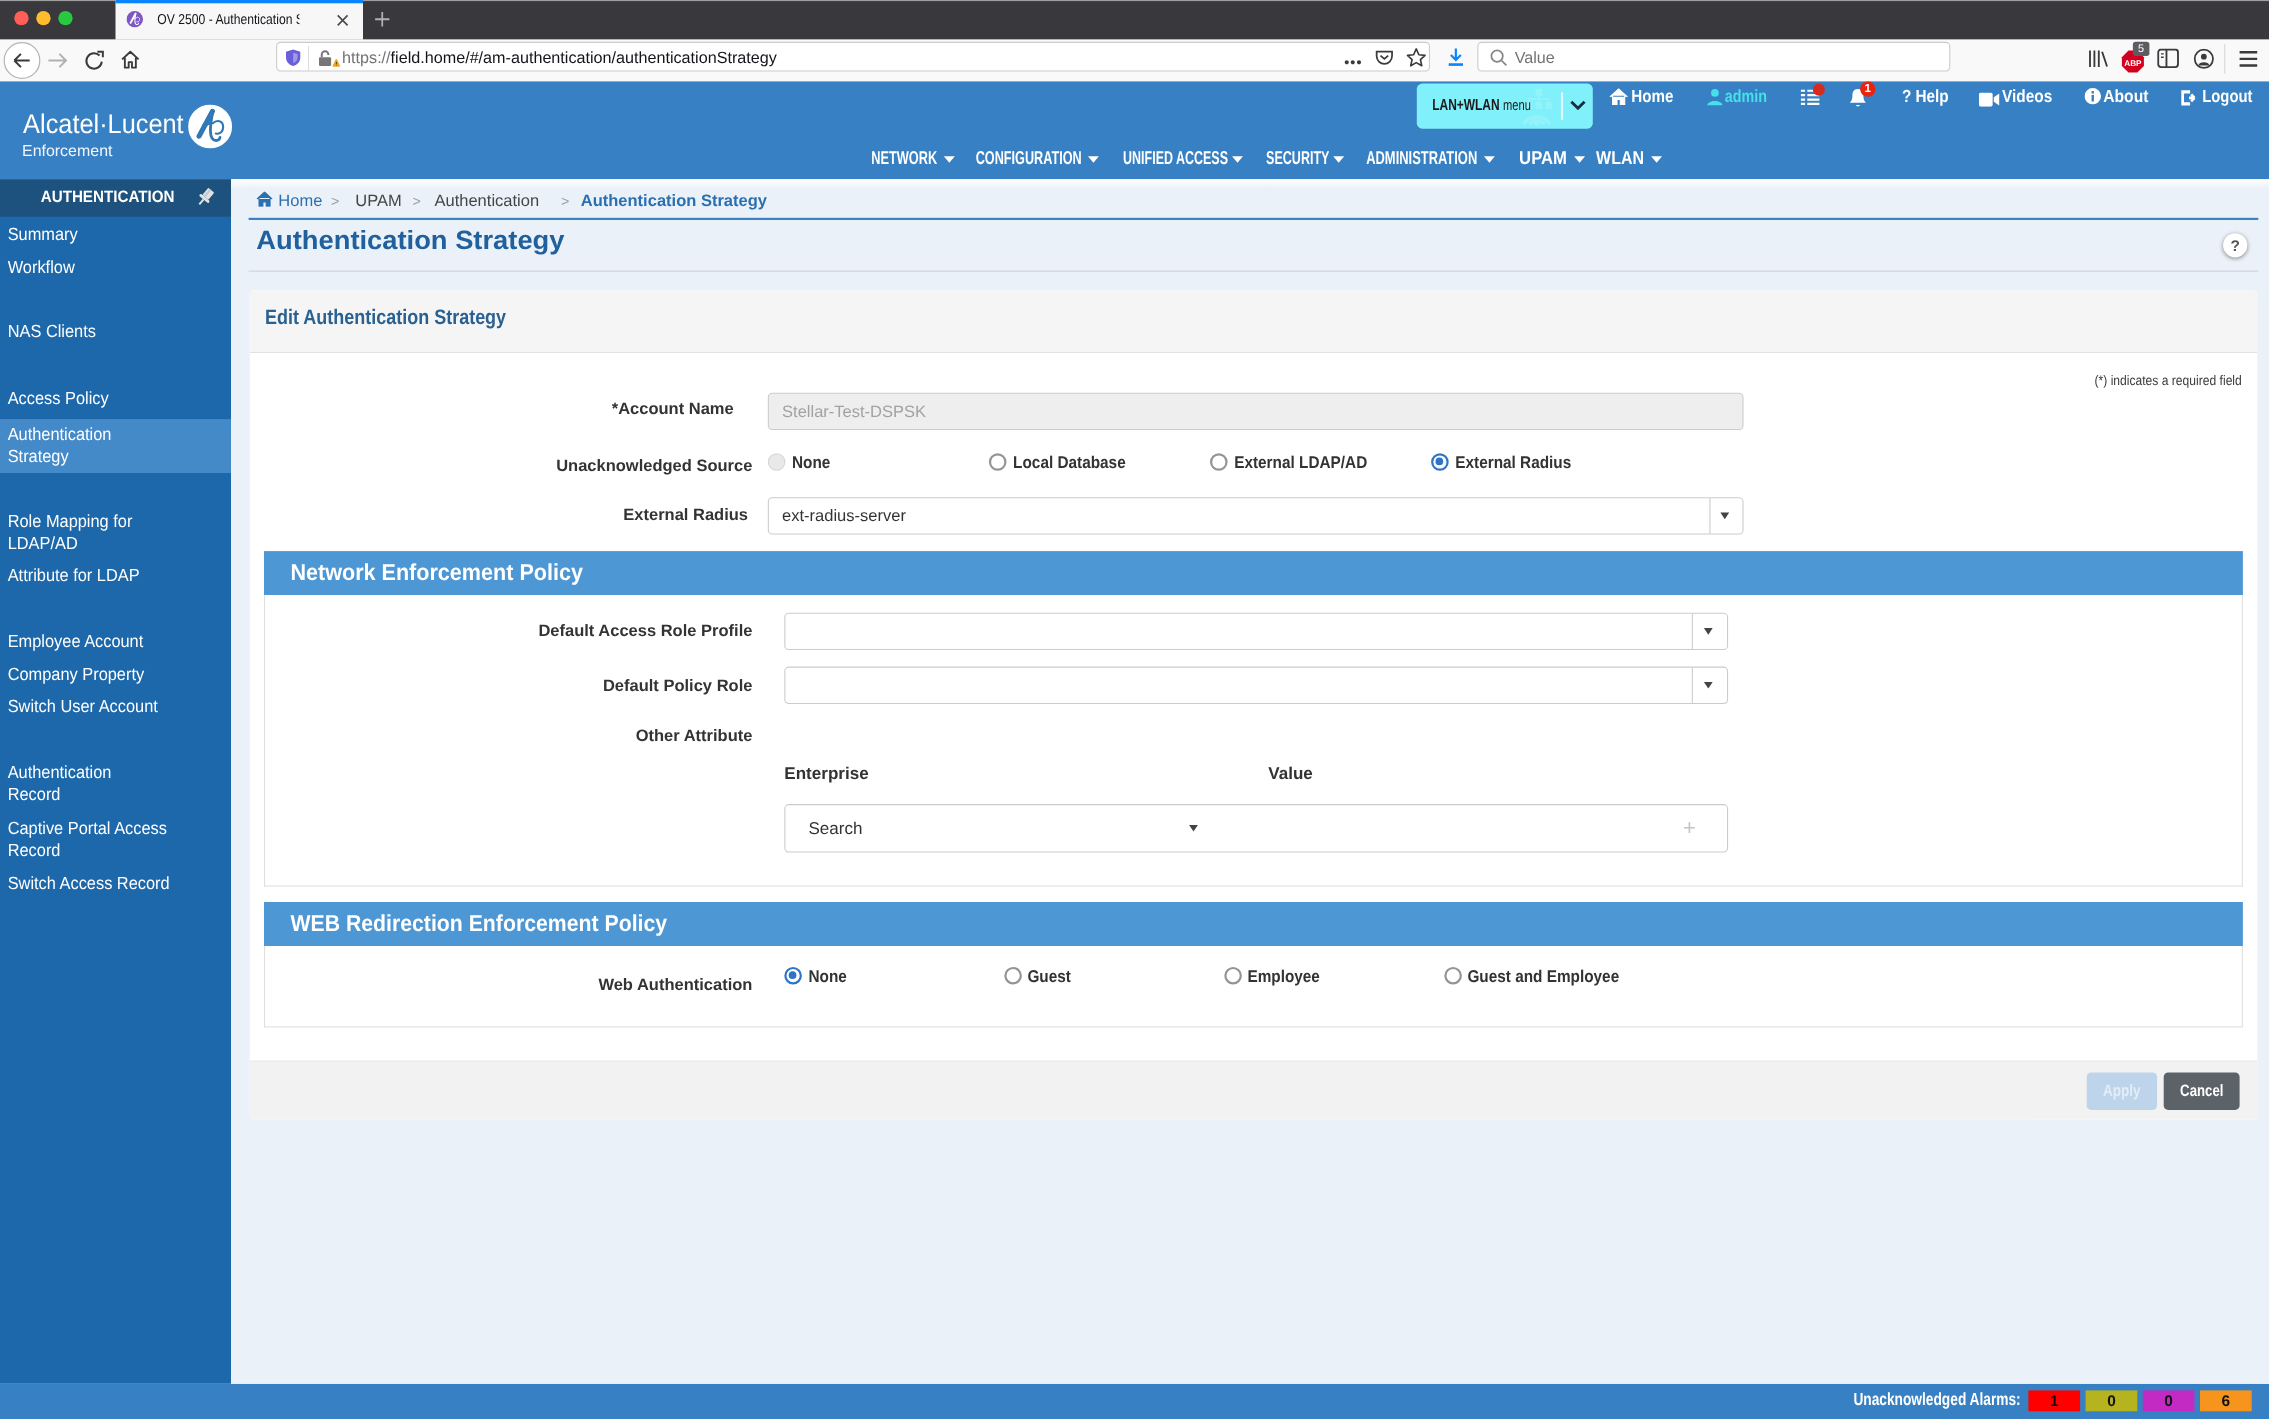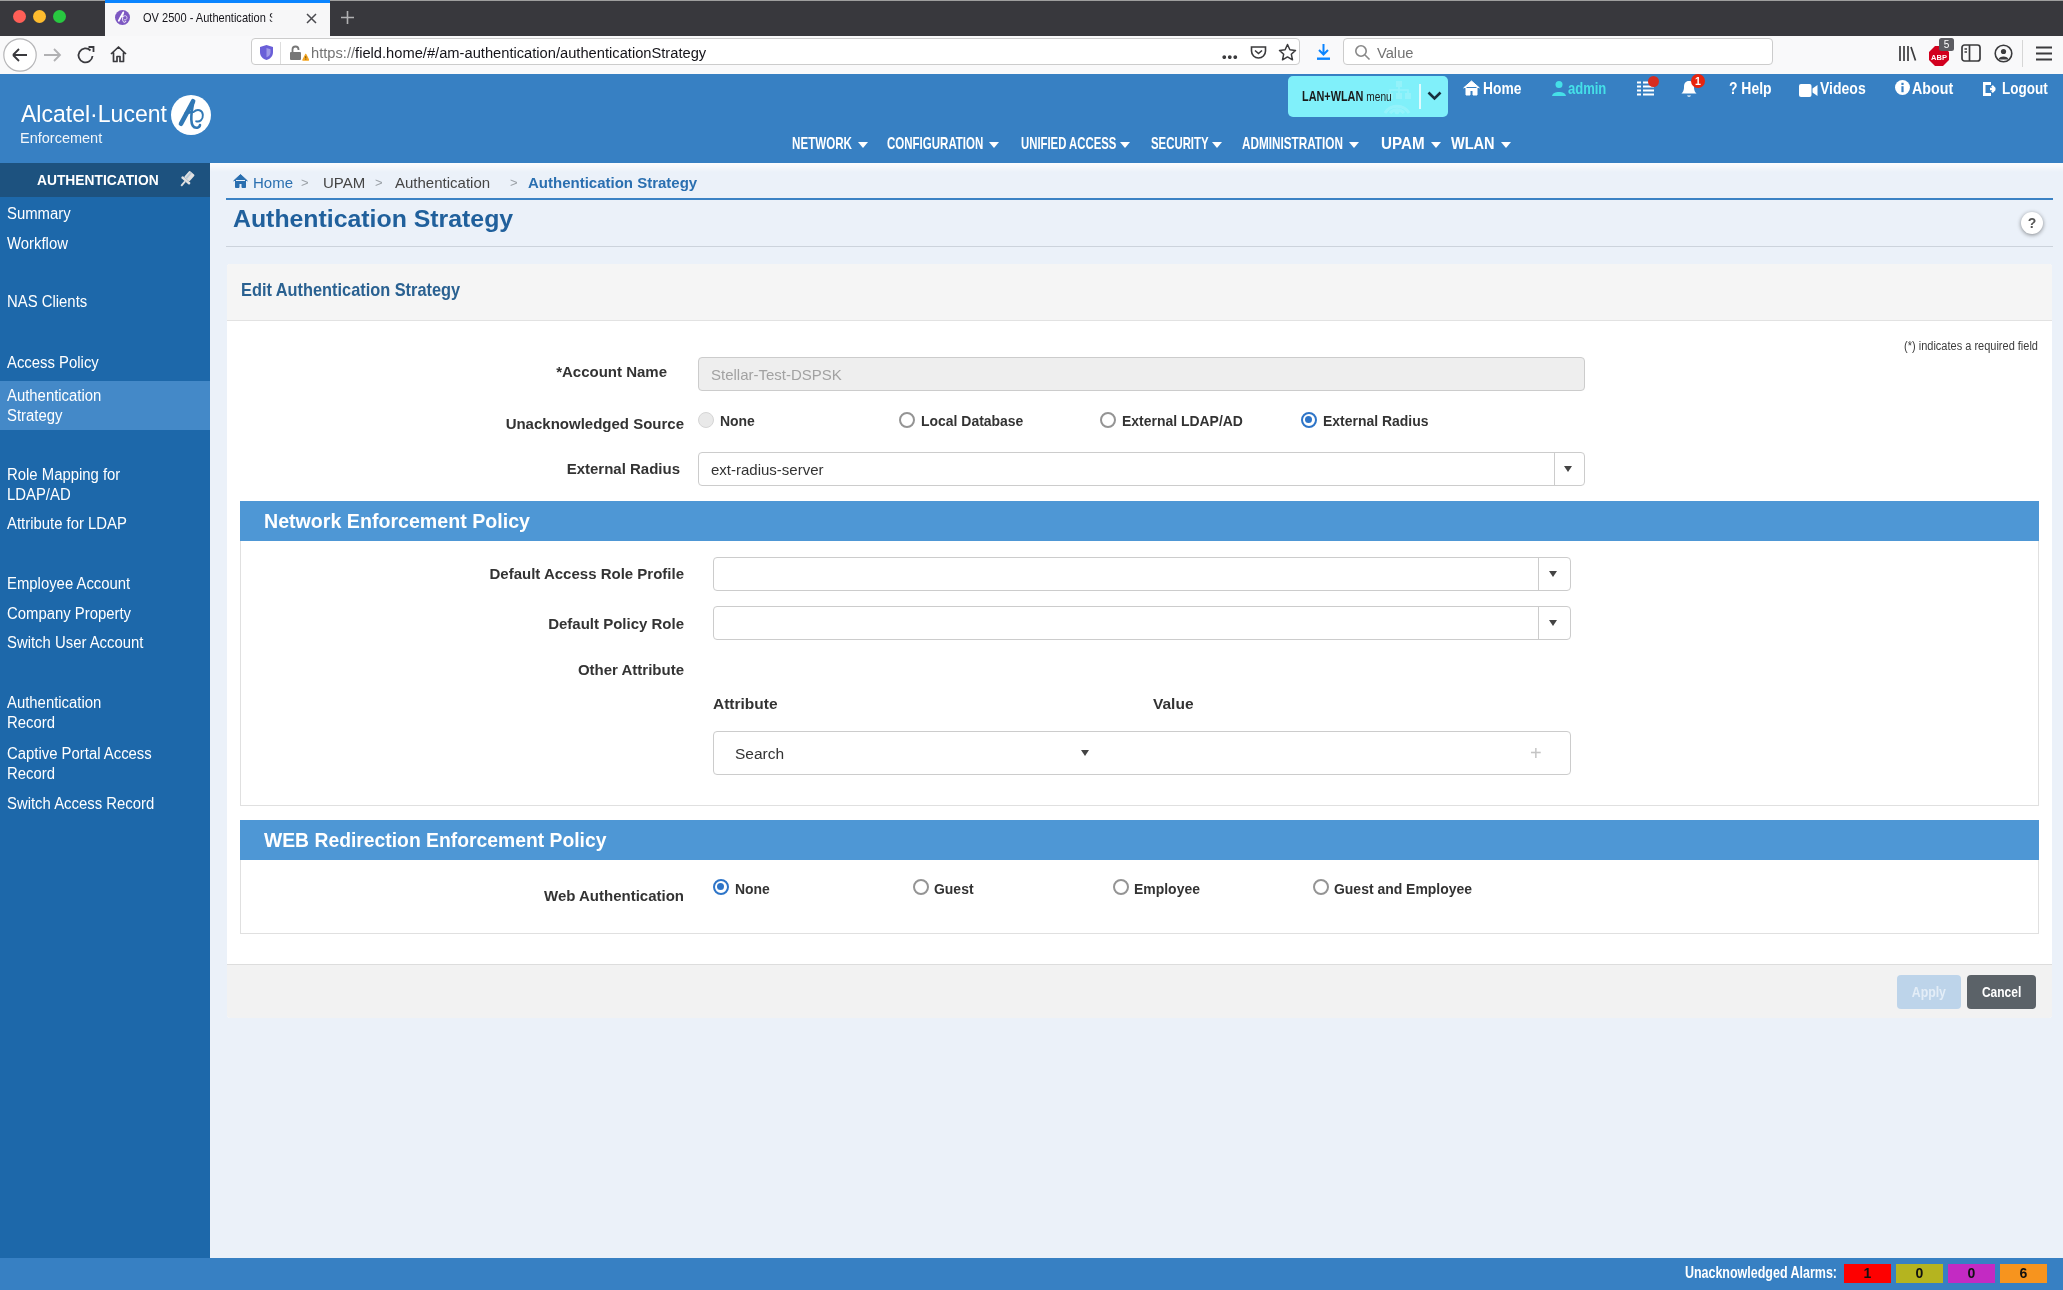--- a/index.html
+++ b/index.html
@@ -318,21 +318,21 @@
   <div class="abs input" style="left:713px;top:557px;width:858px;height:34px;"></div>
   <div class="abs sel-div" style="left:1538px;top:558px;height:32px;"></div>
   <div class="abs sel-caret" style="left:1549px;top:571px;"></div>
 
   <div class="abs flabel" style="left:484px;top:615px;width:200px;">Default Policy Role</div>
   <div class="abs input" style="left:713px;top:606px;width:858px;height:34px;"></div>
   <div class="abs sel-div" style="left:1538px;top:607px;height:32px;"></div>
   <div class="abs sel-caret" style="left:1549px;top:620px;"></div>
 
   <div class="abs flabel" style="left:484px;top:661px;width:200px;">Other Attribute</div>
-  <div class="abs hlabel" style="left:713px;top:695px;">Attribute</div>
+  <div class="abs hlabel" style="left:713px;top:695px;">Enterprise</div>
   <div class="abs hlabel" style="left:1153px;top:695px;">Value</div>
   <div class="abs input" style="left:713px;top:731px;width:858px;height:44px;"></div>
   <div class="abs" style="left:735px;top:745px;font-size:15.5px;color:#333;">Search</div>
   <div class="abs sel-caret" style="left:1081px;top:750px;"></div>
   <div class="abs" style="left:1530px;top:742px;font-size:20px;color:#c4c4c4;">+</div>
 
   <div class="abs secbar" style="top:820px;"></div>
   <div class="abs sectitle" style="left:264px;top:828px;transform:scaleX(.92);">WEB Redirection Enforcement Policy</div>
   <div class="abs secbody" style="top:860px;height:74px;"></div>
 

